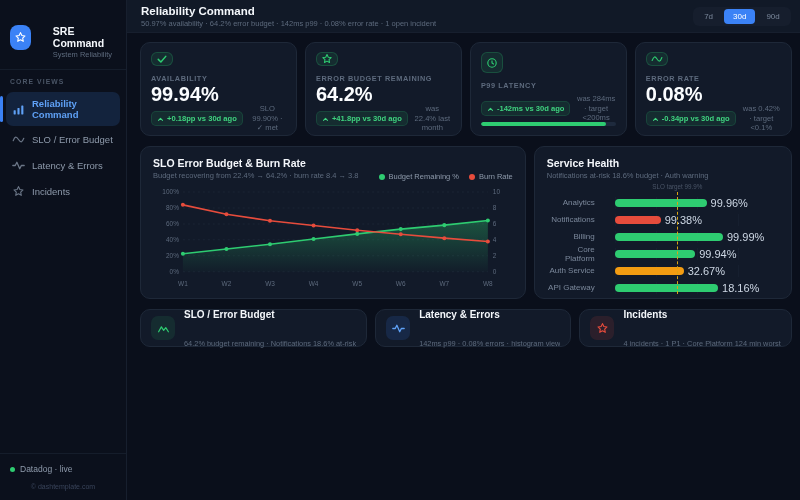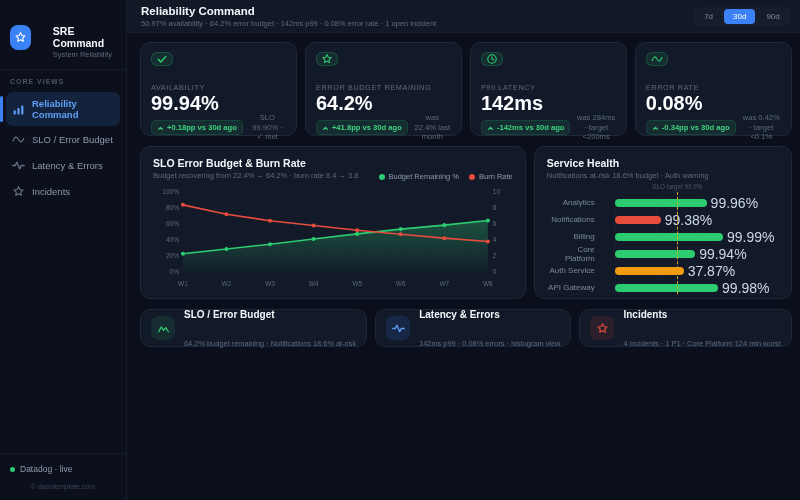--- a/index.html
+++ b/index.html
@@ -42,21 +42,21 @@
     background:transparent; font-family:inherit; cursor:pointer; }
   .range-btn.active { background:#3b82f6; color:#fff; font-weight:normal; }
   .content { padding:9px 13px; flex:1; }
   
   .kpi-row { display:grid; grid-template-columns:repeat(4,1fr); gap:8px; margin-bottom:10px; }
   .kpi-card { background:#121a29; border:1px solid #1e2838; border-radius:10px; padding:9px 10px; height:94px;
     display:flex; flex-direction:column; }
   .kpi-icon { width:22px; height:22px; border-radius:6px; background:rgba(46,204,113,.1);
     border:1px solid rgba(46,204,113,.22); color:#2ecc71; display:flex; align-items:center; justify-content:center; }
   .kpi-icon svg { width:12px; height:12px; }
-  .kpi-label { font-size:7.3px; font-weight:normal; letter-spacing:.6px; color:#5d6a7d; margin-top:17px; }
+  .kpi-label { font-size:7.3px; font-weight:bold; letter-spacing:.6px; color:#5d6a7d; margin-top:8px; }
   .kpi-value { font-size:20px; font-weight:bold; color:#fbfdff; margin-top:1px; line-height:1.05; }
   .kpi-meta { display:flex; align-items:center; margin-top:5px; min-height:17px; }
   .badge { display:inline-flex; align-items:flex-start; gap:3px; background:rgba(46,204,113,.1);
     border:1px solid rgba(46,204,113,.16); color:#3fd37f; font-weight:bold; font-size:7.6px;
     padding:2px 5px; border-radius:5px; max-width:104px; line-height:1.25; }
   .badge svg { width:7px; height:7px; flex-shrink:0; margin-top:1px; }
   .kpi-note { font-size:7.6px; color:#5d6a7d; margin-left:6px; flex:1; line-height:1.25;text-align:center; }
   .progress { height:4px; border-radius:2px; background:#1e2a3d; margin-top:auto; overflow:hidden; }
   .progress > div { height:100%; border-radius:2px; background:#2ecc71; }
   
@@ -69,21 +69,21 @@
   .legend-dot { width:6px; height:6px; border-radius:50%; }
   #line-chart-wrap { margin-top:8px; }
   #line-chart-wrap svg { display:block; width:100%; height:102px; }
   
   .sh-chart { position:relative; margin-top:14px; --label-w:76px; }
   .sh-row { display:flex; align-items:center; height:17px; }
   .sh-label { width:68px; padding-right:20px; text-align:right; font-size:8px; color:#7b889b; }
   .sh-barbox { flex:1; position:relative; display:flex; align-items:center;
     background-image:linear-gradient(to right,#161f2f 1px,transparent 1px); background-size:25% 100%; }
   .sh-bar { height:8px; border-radius:4px; }
-  .sh-val { font-size:14px; color:#cdd7e4; margin-left:4px; }
+  .sh-val { font-size:11px; color:#cdd7e4; margin-left:4px; }
   .sh-line { position:absolute; top:-2px; bottom:2px; width:0;
     border-left:1.5px dashed #d9a514; }
   .sh-line-label { position:absolute; top:-11px; font-size:6.3px; color:#55607244; color:#4a5567;
     transform:translateX(-50%); white-space:nowrap; }
   
   .bottom-row { display:grid; grid-template-columns:repeat(3,1fr); gap:8px; }
   .b-card { background:#121a29; border:1px solid #1e2838; border-radius:10px; padding:7px 10px; height:38px;
     display:flex; align-items:center; gap:9px; cursor:pointer; }
   .b-icon { width:24px; height:24px; border-radius:7px; display:flex; align-items:center; justify-content:center; flex-shrink:0; }
   .b-icon svg { width:13px; height:13px; }
@@ -214,21 +214,20 @@
           </div>
         </div>
         <div class="kpi-card">
           <div class="kpi-icon">
             <svg viewBox="0 0 16 16" fill="none" stroke="currentColor" stroke-width="1.5" stroke-linecap="round">
               <circle cx="8" cy="8" r="5.6"></circle>
               <path d="M8 5.2V8l2 1.4"></path>
             </svg>
           </div>
           <div class="kpi-label">P99 LATENCY</div>
-          <div class="kpi-value">142ms</div>
           <div class="kpi-meta">
             <span class="badge">
               <span style="display:flex;margin-top:1px;">
                 <svg viewBox="0 0 16 16" fill="none" stroke="currentColor" stroke-width="2.4" stroke-linecap="round" stroke-linejoin="round">
                   <path d="M3.5 10l4.5-4.5L12.5 10"></path>
                 </svg>
               </span>
               <span>-142ms vs 30d ago</span>
             </span>
             <span class="kpi-note">was 284ms · target &lt;200ms</span>
@@ -362,28 +361,28 @@
               <span class="sh-label">Core Platform</span>
               <span class="sh-barbox">
                 <span class="sh-bar" style="width:49%;background:#2ecc71"></span>
                 <span class="sh-val">99.94%</span>
               </span>
             </div>
             <div class="sh-row">
               <span class="sh-label">Auth Service</span>
               <span class="sh-barbox">
                 <span class="sh-bar" style="width:42%;background:#f39c12"></span>
-                <span class="sh-val">37.87%</span>
+                <span class="sh-val">32.67%</span>
               </span>
             </div>
             <div class="sh-row">
               <span class="sh-label">API Gateway</span>
               <span class="sh-barbox">
                 <span class="sh-bar" style="width:63%;background:#2ecc71"></span>
-                <span class="sh-val">99.98%</span>
+                <span class="sh-val">18.16%</span>
               </span>
             </div>
             <div class="sh-line" style="left:calc(76px + (100% - 76px) * 0.35);border-color:#d9a514"></div>
             <div class="sh-line-label" style="left:calc(76px + (100% - 76px) * 0.35)">SLO target 99.9%</div>
           </div>
       </section>
     </div>
 
     <div class="bottom-row" id="bottom-row">
         <div class="b-card">

